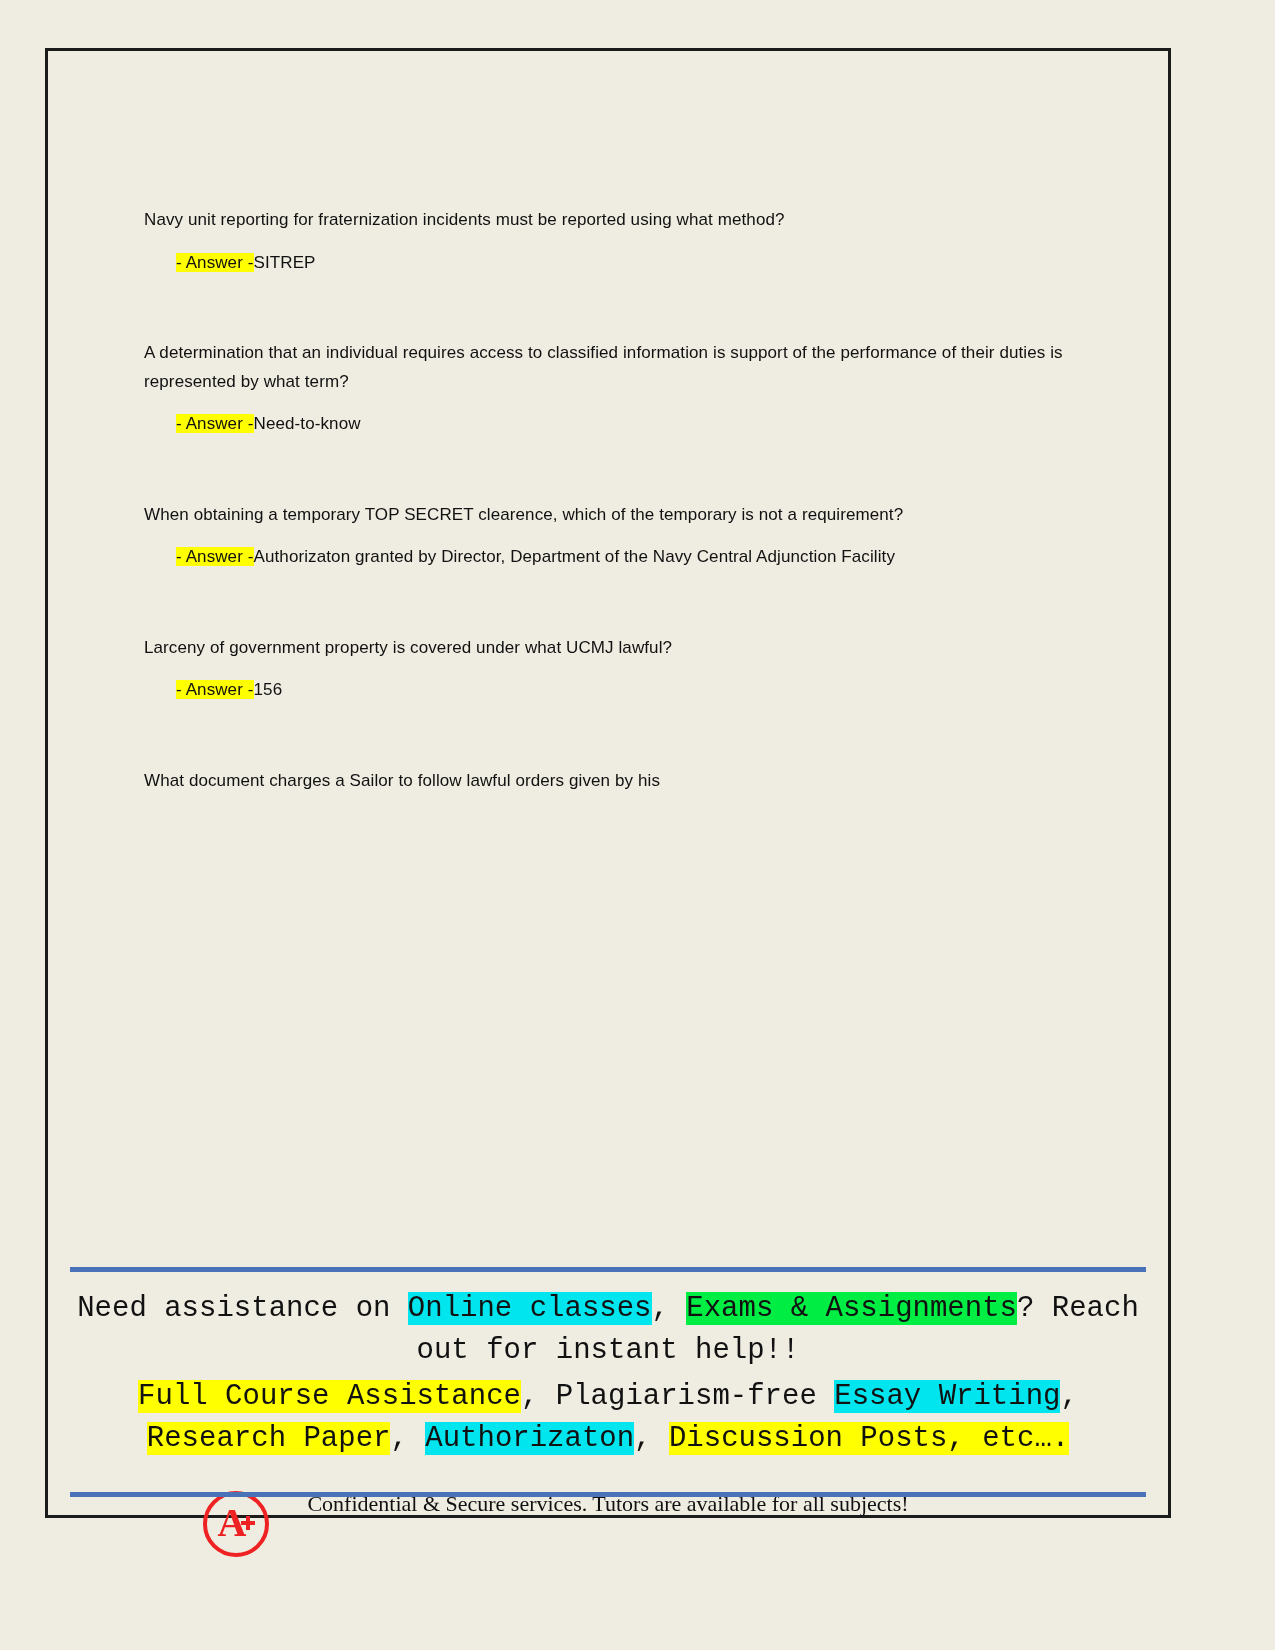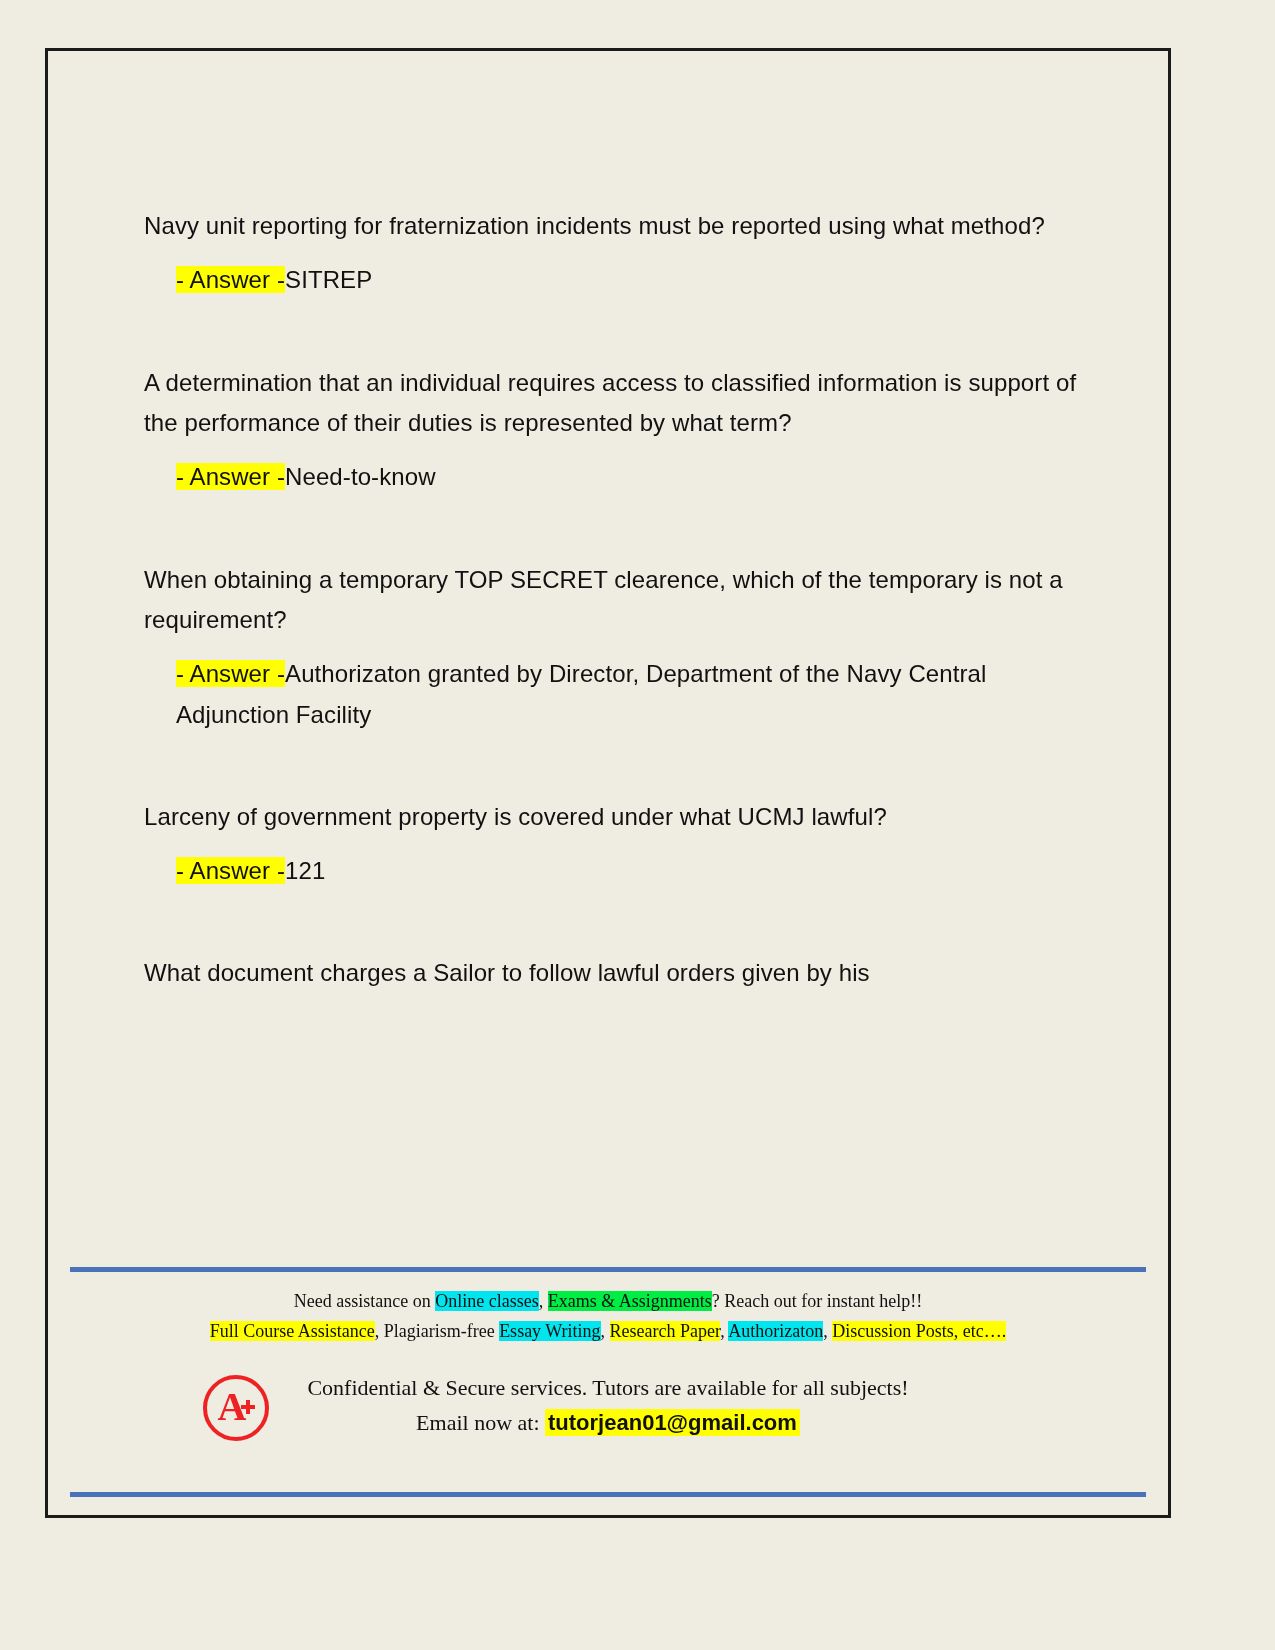--- a/index.html
+++ b/index.html
@@ -26,21 +26,21 @@
   .content {
     position: absolute;
     left: 96px;
     top: 155px;
     width: 940px;
   }
   .qa-block {
     margin-bottom: 62px;
   }
   .q-text, .a-text {
-    font-size: 24px;
+    font-size: 17px;
     line-height: 1.68;
     color: #111;
     font-family: "Liberation Sans", sans-serif;
     margin: 0 0 14px 0;
     letter-spacing: 0.1px;
   }
   .a-text {
     margin-bottom: 0;
     margin-left: 32px;
   }
@@ -63,22 +63,22 @@
   }
   .rule {
     height: 5px;
     background: #4a72b8;
     width: 100%;
   }
   .rule.top { margin-bottom: 16px; }
   .rule.bottom { position: absolute; bottom: 0; left: 0; }
   .footer-text {
     text-align: center;
-    font-family: Liberation Serif, serif;
-    font-size: 18px;
+    font-family: Liberation Mono, monospace;
+    font-size: 29px;
     color: #111;
     line-height: 1.45;
   }
   .footer-line2 {
     margin-top: 4px;
   }
   .footer-lower {
     margin-top: 26px;
     position: relative;
     text-align: center;
@@ -124,21 +124,21 @@
       <p class="a-text"><span class="hl-yellow">- Answer -</span><span>Need-to-know</span></p>
     </div>
 
     <div class="qa-block">
       <p class="q-text">When obtaining a temporary TOP SECRET clearence, which of the temporary is not a requirement?</p>
       <p class="a-text"><span class="hl-yellow">- Answer -</span><span>Authorizaton granted by Director, Department of the Navy Central Adjunction Facility</span></p>
     </div>
 
     <div class="qa-block">
       <p class="q-text">Larceny of government property is covered under what UCMJ lawful?</p>
-      <p class="a-text"><span class="hl-yellow">- Answer -</span><span>121</span></p>
+      <p class="a-text"><span class="hl-yellow">- Answer -</span><span>156</span></p>
     </div>
 
     <div class="qa-block">
       <p class="q-text">What document charges a Sailor to follow lawful orders given by his</p>
     </div>
 
   </div>
 
   <div class="footer">
     <div class="rule top"></div>
@@ -156,22 +156,18 @@
         <svg viewBox="0 0 72 72" width="72" height="72" aria-hidden="true">
           <circle cx="36" cy="36" r="31" fill="none" stroke="#ee2222" stroke-width="4"></circle>
           <text x="32" y="48" font-family="Liberation Serif, serif" font-size="40" font-weight="bold" fill="#ee2222" text-anchor="middle">A</text>
           <g stroke="#ee2222" stroke-width="4">
             <line x1="48" y1="28" x2="48" y2="42"></line>
             <line x1="41" y1="35" x2="55" y2="35"></line>
           </g>
         </svg>
       </span>
       <div>Confidential &amp; Secure services. Tutors are available for all subjects!</div>
-      <div class="email-line">
-        <span>Email now at:</span>
-        <span class="email">tutorjean01@gmail.com</span>
-      </div>
     </div>
 
     <div class="rule bottom"></div>
   </div>
 
 </div>
 
 </body></html>

